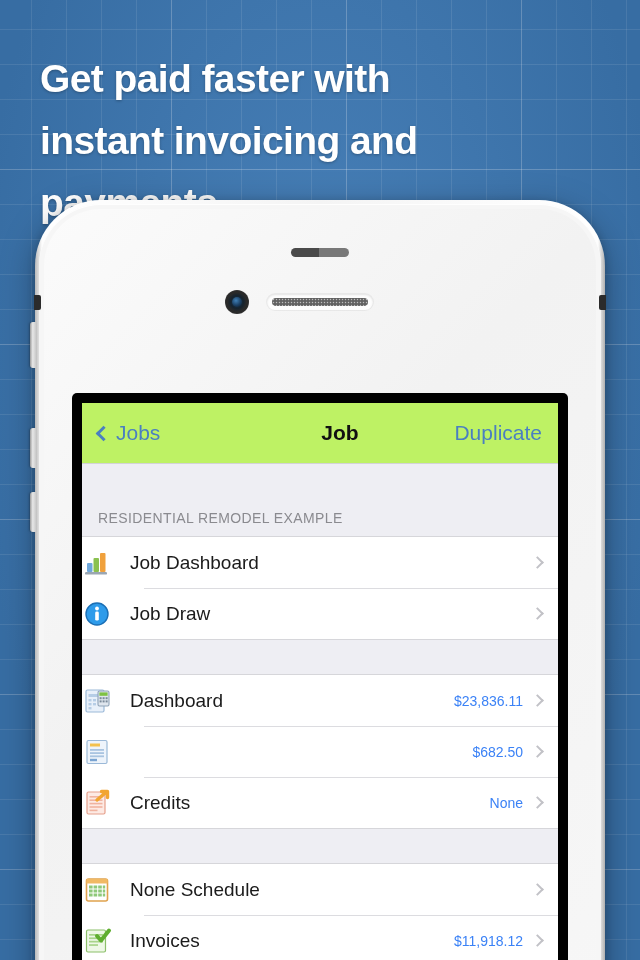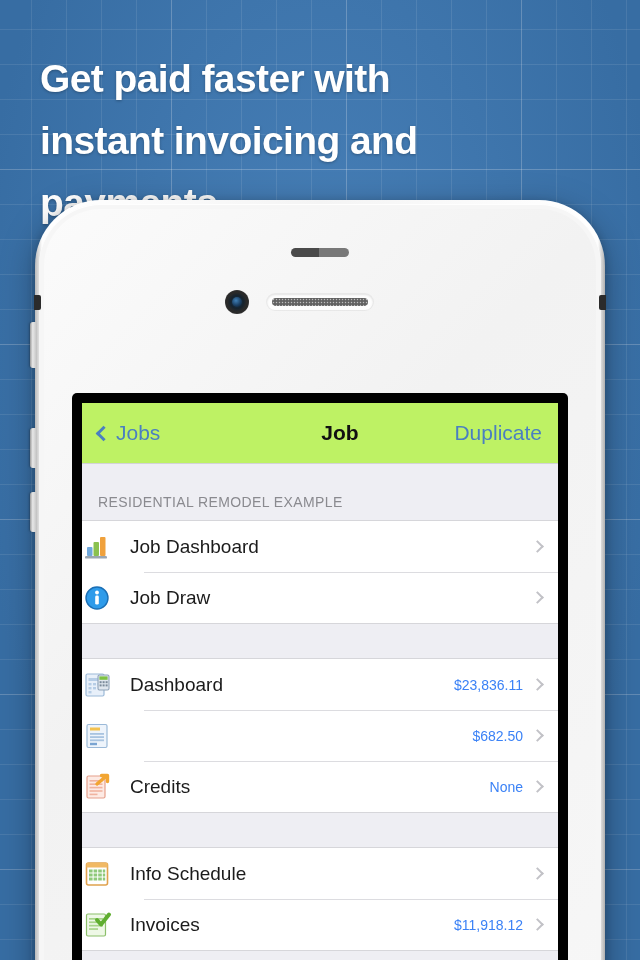--- a/index.html
+++ b/index.html
@@ -210,21 +210,21 @@
     color: #4a7fc1;
     font-size: 21px;
   }
 
   
   .tableview {
     background: #eeeef3;
     height: 616px;
   }
   .section-header {
-    height: 56px;
+    height: 72px;
     display: flex;
     align-items: flex-end;
     padding: 0 0 10px 16px;
     font-size: 14px;
     letter-spacing: 0.4px;
     color: #8a8a8f;
     background: #eeeef3;
   }
   .group {
     background: #ffffff;
@@ -435,21 +435,21 @@
                     <rect x="11.6" y="14.5" width="3.6" height="3"></rect>
                     <rect x="16.2" y="14.5" width="3.6" height="3"></rect>
                     <rect x="20.8" y="14.5" width="2.4" height="3"></rect>
                     <rect x="7" y="18.5" width="3.6" height="3"></rect>
                     <rect x="11.6" y="18.5" width="3.6" height="3"></rect>
                     <rect x="16.2" y="18.5" width="3.6" height="3"></rect>
                     <rect x="20.8" y="18.5" width="2.4" height="3"></rect>
                   </g>
                 </svg>
               </div>
-              <span class="row-label">Info Schedule</span>
+              <span class="row-label">None Schedule</span>
               <span class="chev"></span>
             </div>
 
             <div class="row">
               <div class="row-icon">
                 <svg class="ic" viewBox="0 0 30 30">
                   <rect x="4.5" y="4" width="19" height="22" rx="1.5" fill="#eef8e6" stroke="#8cbf6a" stroke-width="1.2"></rect>
                   <g fill="#a8d48a">
                     <rect x="7" y="8" width="14" height="1.7"></rect>
                     <rect x="7" y="11.4" width="14" height="1.7"></rect>

